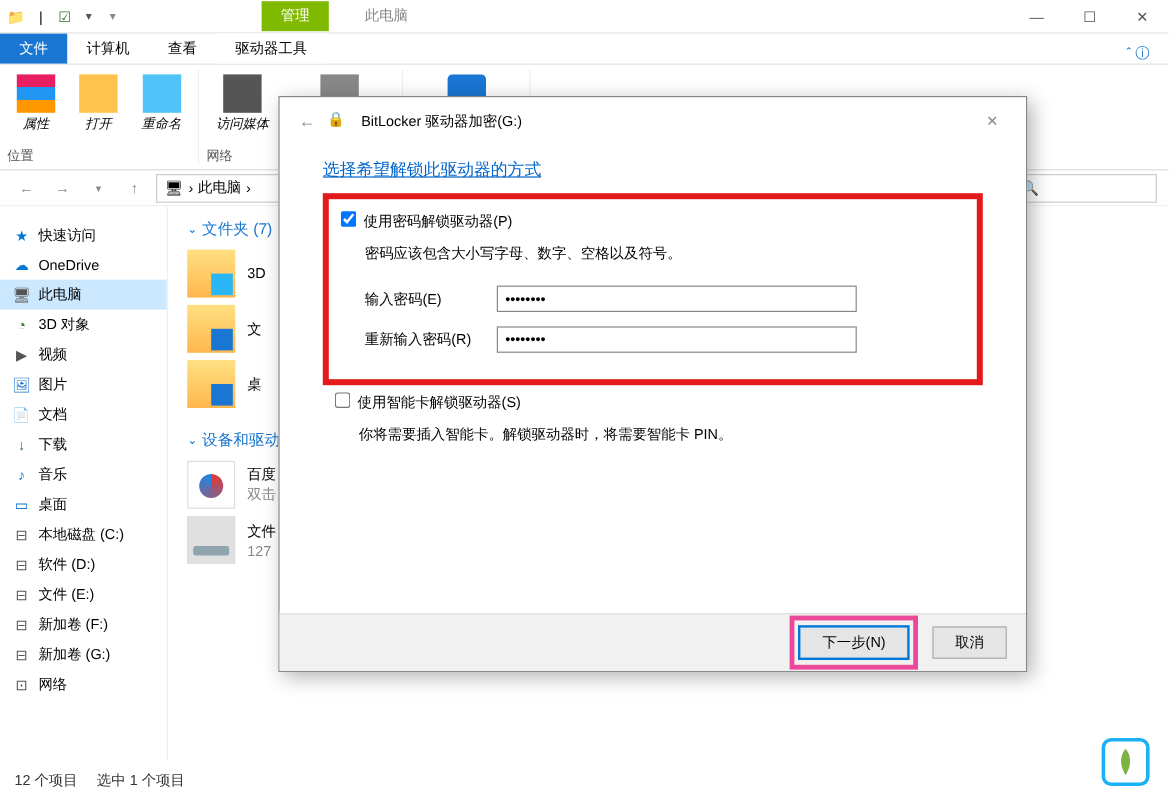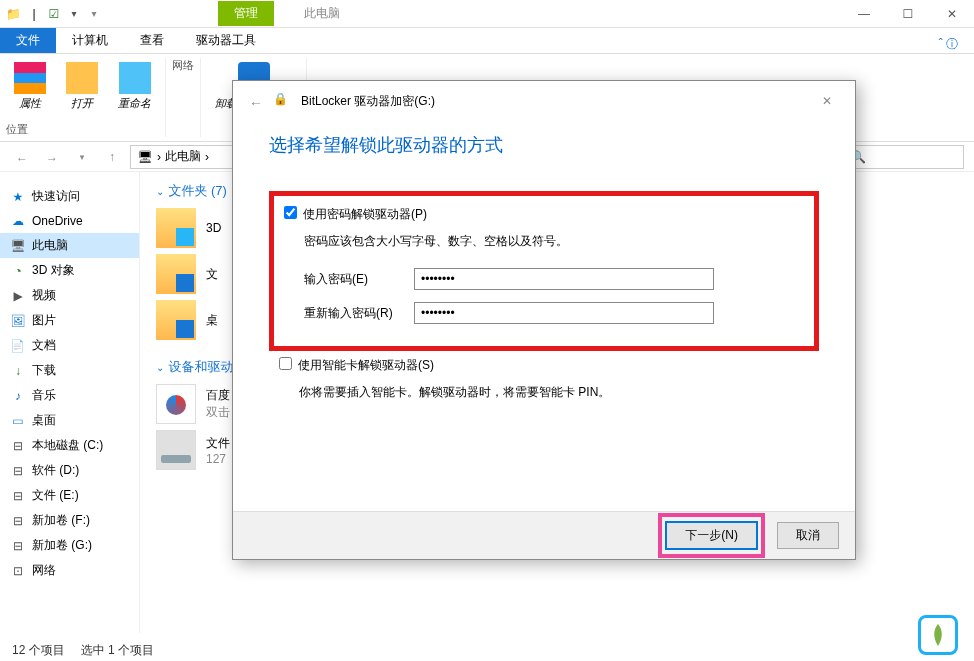--- a/index.html
+++ b/index.html
@@ -55,21 +55,21 @@
     .statusbar { position: absolute; bottom: 2px; left: 12px; font-size: 12px; color: #333; display: flex; gap: 16px; }
     
     
     .dialog { position: absolute; left: 232px; top: 80px; width: 624px; height: 480px; background: #fff; border: 1px solid #888; box-shadow: 4px 4px 16px rgba(0,0,0,0.3); display: flex; flex-direction: column; }
     .dialog-title { height: 40px; display: flex; align-items: center; padding: 0 16px; gap: 10px; }
     .dialog-title .backarr { color: #888; font-size: 14px; cursor: default; }
     .dialog-title .dicon { width: 18px; height: 18px; }
     .dialog-title .dtitle { font-size: 12px; }
     .dialog-title .dclose { margin-left: auto; width: 24px; height: 24px; display: flex; align-items: center; justify-content: center; color: #888; cursor: pointer; }
     .dialog-body { flex: 1; padding: 12px 36px; }
-    .dialog-heading { color: #0066cc; font-size: 18px; margin-bottom: 34px; }
+    .dialog-heading { color: #0066cc; font-size: 14px; margin-bottom: 10px; text-decoration: underline; }
     .highlight1 { border: 5px solid #e3191b; padding: 10px; margin-bottom: 6px; }
     .chkrow { display: flex; align-items: flex-start; gap: 6px; font-size: 12px; margin-bottom: 10px; }
     .chkrow input[type="checkbox"] { width: 13px; height: 13px; }
     .subtext { font-size: 12px; margin-left: 20px; margin-bottom: 18px; }
     .pwrow { display: flex; align-items: center; gap: 10px; margin-bottom: 12px; margin-left: 20px; }
     .pwrow label { width: 100px; font-size: 12px; }
     .pwrow input { flex: 1; max-width: 300px; border: 1px solid #888; height: 22px; padding: 0 6px; font-size: 12px; }
     .dialog-foot { height: 48px; border-top: 1px solid #ddd; background: #f1f1f1; display: flex; justify-content: flex-end; align-items: center; padding: 0 16px; gap: 12px; }
     .dbtn { padding: 4px 18px; border: 1px solid #aaa; background: #e5e5e5; font-size: 12px; cursor: pointer; }
     .dbtn.primary { border: 2px solid #0078d7; }
@@ -121,20 +121,30 @@
         <span>打开</span>
       </div>
       <div class="ribbon-btn">
         <div class="ricon" style="background:#4fc3f7"></div>
         <span>重命名</span>
       </div>
     </div>
     <div class="ribbon-label">位置</div>
   </div>
   <div class="ribbon-group">
+    <div class="ribbon-items">
+      <div class="ribbon-btn">
+        <div class="ricon" style="background:#555"></div>
+        <span>访问媒体</span>
+      </div>
+      <div class="ribbon-btn">
+        <div class="ricon" style="background:#888"></div>
+        <span>映射网络驱动器</span>
+      </div>
+    </div>
     <div class="ribbon-label">网络</div>
   </div>
   <div class="ribbon-group">
     <div class="ribbon-items">
       <div class="ribbon-btn">
         <div class="ricon" style="background:#1976d2;border-radius:4px"></div>
         <span>卸载或更改程序</span>
       </div>
     </div>
   </div>

